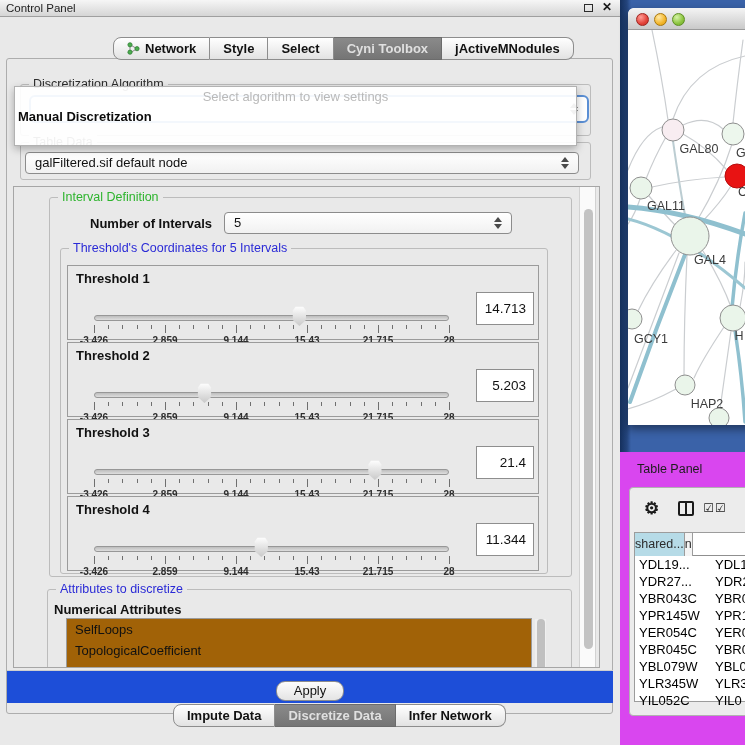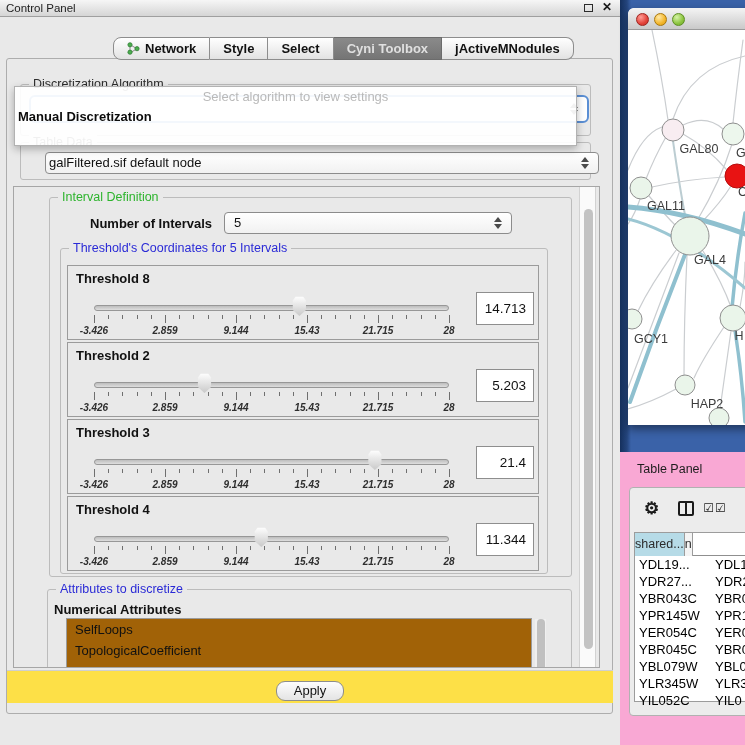--- a/index.html
+++ b/index.html
@@ -42,21 +42,21 @@
   #algo-popup { position:absolute; left:14px; top:86px; width:563px; height:60px; z-index:60;
     background:rgba(255,255,255,0.93); border:1px solid #b2b2b2; box-shadow:0 3px 8px rgba(0,0,0,0.28); }
   .popup-prompt { height:20px; line-height:20px; text-align:center; font-size:13px; color:#b9b9b9; }
   .popup-item { height:19px; line-height:19px; padding-left:3px; font-size:13px; color:#0c0c0c; }
   .popup-item.bold { font-weight:bold; }
 
   
   #tabledata-group { left:20px; top:142px; width:571px; height:38px; }
   .combo { position:absolute; background:linear-gradient(#ffffff,#f1f1f1); border:1px solid #8c8c8c; border-radius:4px;
     font-size:13px; color:#111; }
-  #tabledata-combo { left:24px; top:9px; width:554px; height:22px; line-height:20px; padding-left:3px; }
+  #tabledata-combo { left:4px; top:9px; width:554px; height:22px; line-height:20px; padding-left:9px; }
   .spinner { position:absolute; right:9px; top:50%; transform:translateY(-50%); width:8px; height:12px; }
   .spinner:before, .spinner:after { content:""; position:absolute; left:0; border-left:4px solid transparent; border-right:4px solid transparent; }
   .spinner:before { top:0; border-bottom:5px solid #4a4a4a; }
   .spinner:after { bottom:0; border-top:5px solid #4a4a4a; }
 
   
   #scroll-panel { position:absolute; left:13px; top:186px; width:587px; height:482px;
     border:1px solid #a6a6a6; background:#e9e9e9; overflow:hidden; }
   #vscroll-track { position:absolute; right:3px; top:0; width:17px; height:480px;
     background:#fafafa; border-left:1px solid #d2d2d2; border-right:1px solid #d2d2d2; }
@@ -68,21 +68,21 @@
   #thresh-fieldset > .group-legend { color:#2a2ad6; }
   #attr-fieldset { left:33px; top:402px; width:525px; height:92px; }
   #attr-fieldset > .group-legend { color:#2a2ad6; }
 
   .noi-label { position:absolute; left:40px; top:18px; font-size:13px; font-weight:bold; color:#111; }
   #noi-combo { left:174px; top:14px; width:288px; height:22px; line-height:20px; padding-left:9px; }
 
   #thresholds-host { position:absolute; left:6px; top:16px; display:flex; flex-direction:column; gap:2px; }
   .th-panel { position:relative; width:472px; height:75px; border:1px solid #9b9b9b; background:#e9e9e9; }
   .th-label { position:absolute; left:8px; top:5px; font-size:13px; font-weight:bold; color:#111; }
-  .th-slider { position:absolute; left:26px; top:2px; width:355px; height:75px;font-style:italic; }
+  .th-slider { position:absolute; left:26px; top:12px; width:355px; height:75px; }
   .th-track { position:absolute; left:0; top:37px; width:355px; height:6px;
     background:linear-gradient(#bdbdbd,#dedede); border:1px solid #979797; border-radius:3px; }
   .th-knob { position:absolute; top:28px; width:15px; height:20px; margin-left:-7px;
     background:linear-gradient(#ffffff,#c9c9c9);
     clip-path:polygon(50% 100%, 6% 70%, 6% 22%, 24% 4%, 76% 4%, 94% 22%, 94% 70%);
     filter:drop-shadow(0 0 1px #777); }
   .th-ticks { position:absolute; left:0; top:47px; width:356px; height:9px; }
   .th-ticks i { position:absolute; top:0; width:1px; background:#6f6f6f; }
   .th-ticks i.minor { height:4px; }
   .th-ticks i.major { height:8px; }
@@ -93,40 +93,40 @@
     border:1px solid #8e8e8e; font-size:13.5px; color:#111; text-align:right; line-height:31px; padding-right:7px; }
 
   .attr-label { position:absolute; left:6px; top:12px; font-size:13px; font-weight:bold; color:#111; }
   #attr-list { position:absolute; left:18px; top:28px; width:466px; height:56px; background:#a16207;
     border:1px solid #9b9b9b; overflow:hidden; }
   .attr-item { height:21px; line-height:21px; padding-left:8px; font-size:13px; color:#111; }
   #attr-scroll { position:absolute; right:1px; top:1px; width:11px; height:52px; background:#f0f0f0; }
   #attr-scroll i { position:absolute; left:1.5px; top:0; width:8px; height:52px; background:#c0c0c0; border-radius:4px; display:block; }
 
   #apply-strip { position:absolute; left:7px; top:670px; width:606px; height:33px;
-    background:#fde047; border-top:1px solid #cfcfcf; z-index:10; }
+    background:#1d4ed8; border-top:1px solid #cfcfcf; z-index:10; }
   #apply-btn { position:absolute; left:269px; top:10px; width:68px; height:20px;
     background:linear-gradient(#fdfdfd,#e4e4e4); border:1px solid #8d8d8d; border-radius:9px;
     font-size:13px; color:#111; text-align:center; line-height:18px; font-family:inherit; }
 
   
   #right-panel { position:absolute; left:620px; top:0; width:125px; height:745px; }
   #blue-bg { position:absolute; left:0; top:0; width:125px; height:452px;
     background:linear-gradient(90deg,#15305d 0px,#24457d 7px,#3a62a8 11px,#3a62a8 100%); }
   #net-window { position:absolute; left:8px; top:8px; width:130px; height:417px;
     border-radius:6px 0 0 0; background:#fff; box-shadow:0 4px 10px rgba(0,0,0,0.45); overflow:hidden; }
   #net-titlebar { position:absolute; left:0; top:0; width:100%; height:22px;
     background:linear-gradient(#f4f4f4,#c9c9c9); border-bottom:1px solid #9a9a9a; border-radius:6px 0 0 0; }
   .traffic { position:absolute; top:4.5px; width:13px; height:13px; border-radius:50%; }
   .traffic.red { left:8px; background:radial-gradient(circle at 35% 30%,#ff9d96,#e3433a 60%,#c12f27); border:1px solid #9d241f; }
   .traffic.yellow { left:26px; background:radial-gradient(circle at 35% 30%,#ffe9a8,#f3b62b 60%,#d79b14); border:1px solid #a8770d; }
   .traffic.green { left:44px; background:radial-gradient(circle at 35% 30%,#d6f3a8,#8cc43f 60%,#6da62c); border:1px solid #5d8e22; }
   #net-content { position:absolute; left:0; top:22px; width:117px; height:395px; background:#fff; overflow:hidden; }
 
-  #table-panel-area { position:absolute; left:0; top:452px; width:125px; height:293px; background:#f9a8d4; }
+  #table-panel-area { position:absolute; left:0; top:452px; width:125px; height:293px; background:#d946ef; }
   .tp-title { position:absolute; left:17px; top:10px; font-size:12.5px; color:#1d1d1d; }
   #tp-container { position:absolute; left:9px; top:35px; width:130px; height:229px;
     background:#ececec; border:1px solid #b1b1b1; border-radius:4px; overflow:hidden; }
   #tp-toolbar { position:absolute; left:0; top:0; width:100%; height:40px; display:flex; align-items:center; }
   .gear-glyph { margin-left:14px; font-size:17px; font-weight:bold; color:#1a1a1a; line-height:1; }
   .cols-icon { margin-left:19px; width:16px; height:15px; border:2px solid #1a1a1a; border-radius:2px;
     background:linear-gradient(90deg,transparent 0 5px,#1a1a1a 5px 7px,transparent 7px); }
   .check-glyph { margin-left:9px; font-size:12px; color:#1a1a1a; line-height:1; }
   .check-glyph + .check-glyph { margin-left:1px; }
 
@@ -221,21 +221,21 @@
         <span class="noi-label">Number of Intervals</span>
         <div id="noi-combo" class="combo">
           <span>5</span>
           <span class="spinner"></span>
         </div>
 
         <div id="thresh-fieldset" class="group">
           <span class="group-legend">Threshold's Coordinates for 5 Intervals</span>
           <div id="thresholds-host">
   <div class="th-panel">
-    <div class="th-label">Threshold 8</div>
+    <div class="th-label">Threshold 1</div>
     <div class="th-slider">
       <div class="th-track"></div>
       <div class="th-knob" style="left: 204.9px;"></div>
       <div class="th-ticks">
                     <i class="major" style="left: 0px;"></i>
                     <i class="minor" style="left: 14.2px;"></i>
                     <i class="minor" style="left: 28.4px;"></i>
                     <i class="minor" style="left: 42.6px;"></i>
                     <i class="minor" style="left: 56.8px;"></i>
                     <i class="major" style="left: 71px;"></i>
@@ -427,20 +427,33 @@
 
       <div id="vscroll-track">
         <div id="vscroll-thumb"></div>
       </div>
     </div>
 
     <div id="apply-strip">
       <button id="apply-btn">Apply</button>
     </div>
 
+    <div id="bottom-tabs" class="tabbar">
+  <div class="tab">
+    <span>Impute Data</span>
+  </div>
+
+  <div class="tab selected">
+    <span>Discretize Data</span>
+  </div>
+
+  <div class="tab">
+    <span>Infer Network</span>
+  </div>
+</div>
   </div>
 
   <div id="right-panel">
     <div id="blue-bg"></div>
 
     <div id="net-window">
       <div id="net-titlebar">
         <span class="traffic red"></span>
         <span class="traffic yellow"></span>
         <span class="traffic green"></span>

